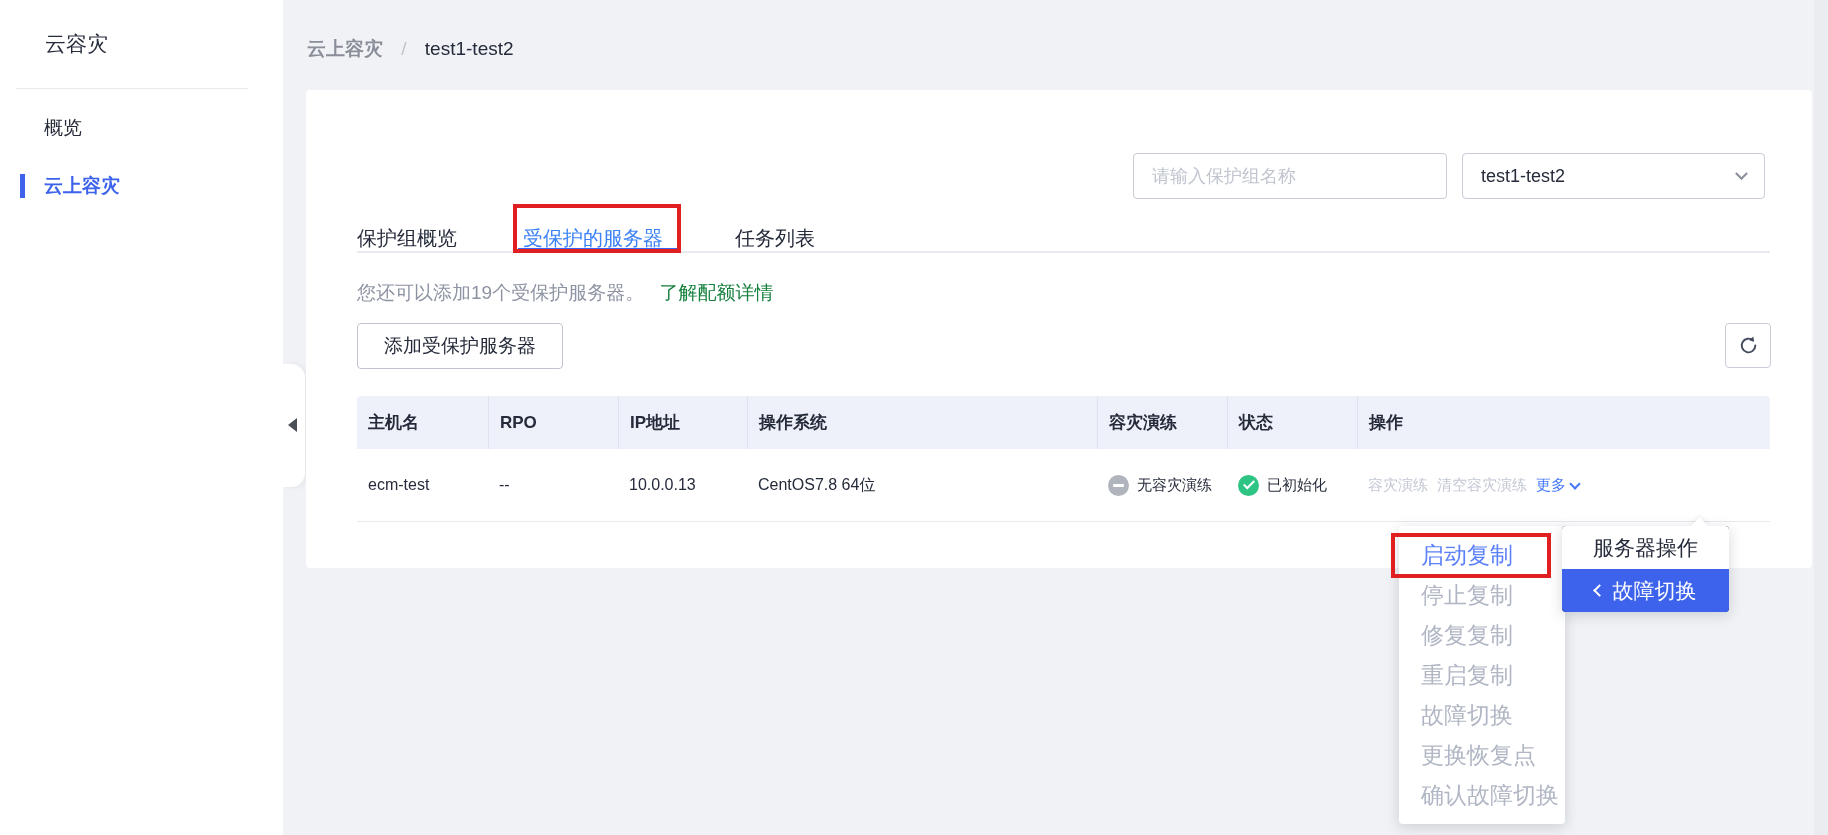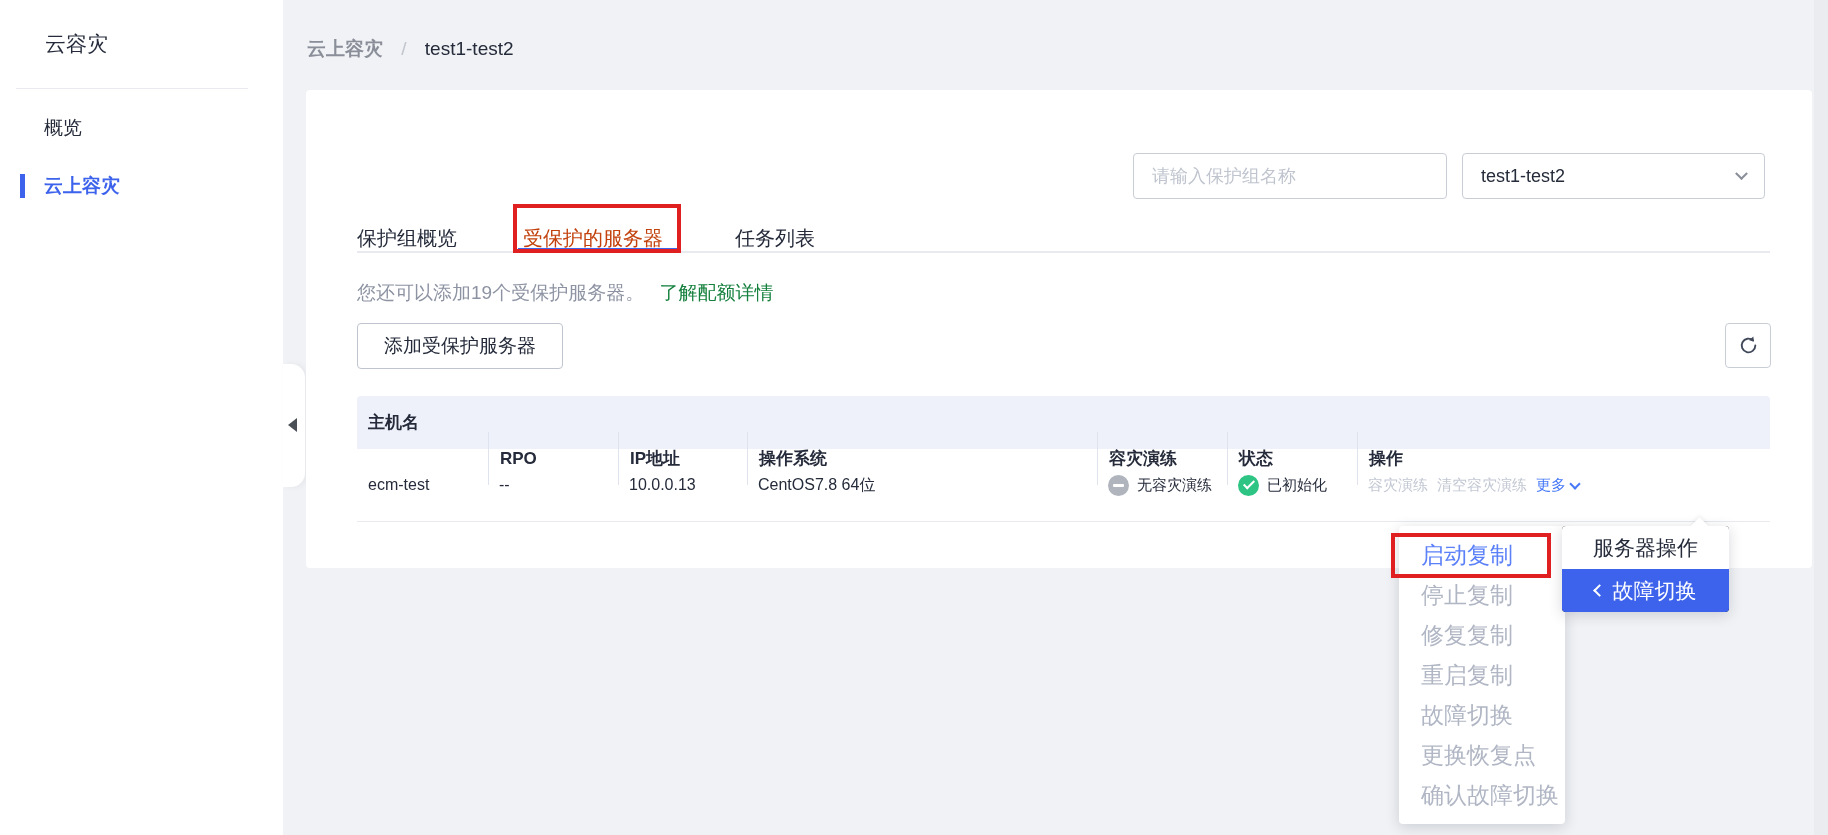--- a/index.html
+++ b/index.html
@@ -36,37 +36,37 @@
   .search-input::placeholder { color:#BFC4CE; }
   .group-select { position:absolute; left:1156px; top:63px; width:303px; height:46px;
                   border:1px solid #C9CDD6; border-radius:4px; display:flex; align-items:center;
                   padding:0 18px; font-size:18px; background:#fff; }
   .group-select .val { flex:1; }
   .chev-down { display:inline-block; width:9px; height:9px; border-right:2px solid #8A8E99;
                border-bottom:2px solid #8A8E99; transform:rotate(45deg) translate(-2px,-2px); }
 
   .tabs-underline { position:absolute; left:51px; top:161px; width:1413px; height:2px; background:#E8EAF0; }
   .tab { position:absolute; top:117px; font-size:20px; color:#252B3A; cursor:default;margin-top:18px; }
-  .tab-1 { left:51px; } .tab-2 { left:217px; color:#c2410c; } .tab-3 { left:429px; }
+  .tab-1 { left:51px; } .tab-2 { left:217px; color:#3b82f6; } .tab-3 { left:429px; }
   .tab-active-bar { position:absolute; left:212px; top:158px; width:160px; height:5px; background:#3D63EC; }
 
   .quota { position:absolute; left:51px; top:190px; font-size:19px; color:#8D93A2; }
   .quota-link { color:#15803d; margin-left:10px; cursor:default; }
 
   .add-btn { position:absolute; left:51px; top:233px; width:206px; height:46px; background:#fff;
              border:1px solid #BFC4CE; border-radius:4px; font-size:19px; color:#252B3A;
              display:flex; align-items:center; justify-content:center; font-family:inherit; }
   .refresh-btn { position:absolute; left:1419px; top:233px; width:46px; height:45px; background:#fff;
                  border:1px solid #C9CDD6; border-radius:4px; display:flex; align-items:center; justify-content:center; }
 
   
   .thead { position:absolute; left:51px; top:306px; width:1413px; height:53px; background:#EEF0FA;
            border-radius:4px 4px 0 0; display:flex; font-weight:bold; font-size:17px; }
   .th { display:flex; align-items:center; padding-left:11px; height:100%; }
-  .th + .th { border-left:1px solid #DFE3EE;margin-top:36px; }
+  .th + .th { border-left:1px solid #DFE3EE; }
   .c1{width:131px;} .c2{width:130px;} .c3{width:129px;} .c4{width:350px;}
   .c5{width:130px;} .c6{width:130px;} .c7{width:413px;}
   .trow { position:absolute; left:51px; top:359px; width:1413px; height:73px; display:flex;
           font-size:16px; border-bottom:1px solid #E8EAF0; }
   .td { display:flex; align-items:center; padding-left:11px; }
   .st-text { font-size:15px;font-family:Liberation Mono, monospace; }
   .st-icon { width:21px; height:21px; border-radius:50%; margin-right:8px; flex:none;
              display:inline-flex; align-items:center; justify-content:center; }
   .st-gray { background:#AFB4BD; }
   .st-gray .minus { width:11px; height:3px; background:#fff; border-radius:1px; }

